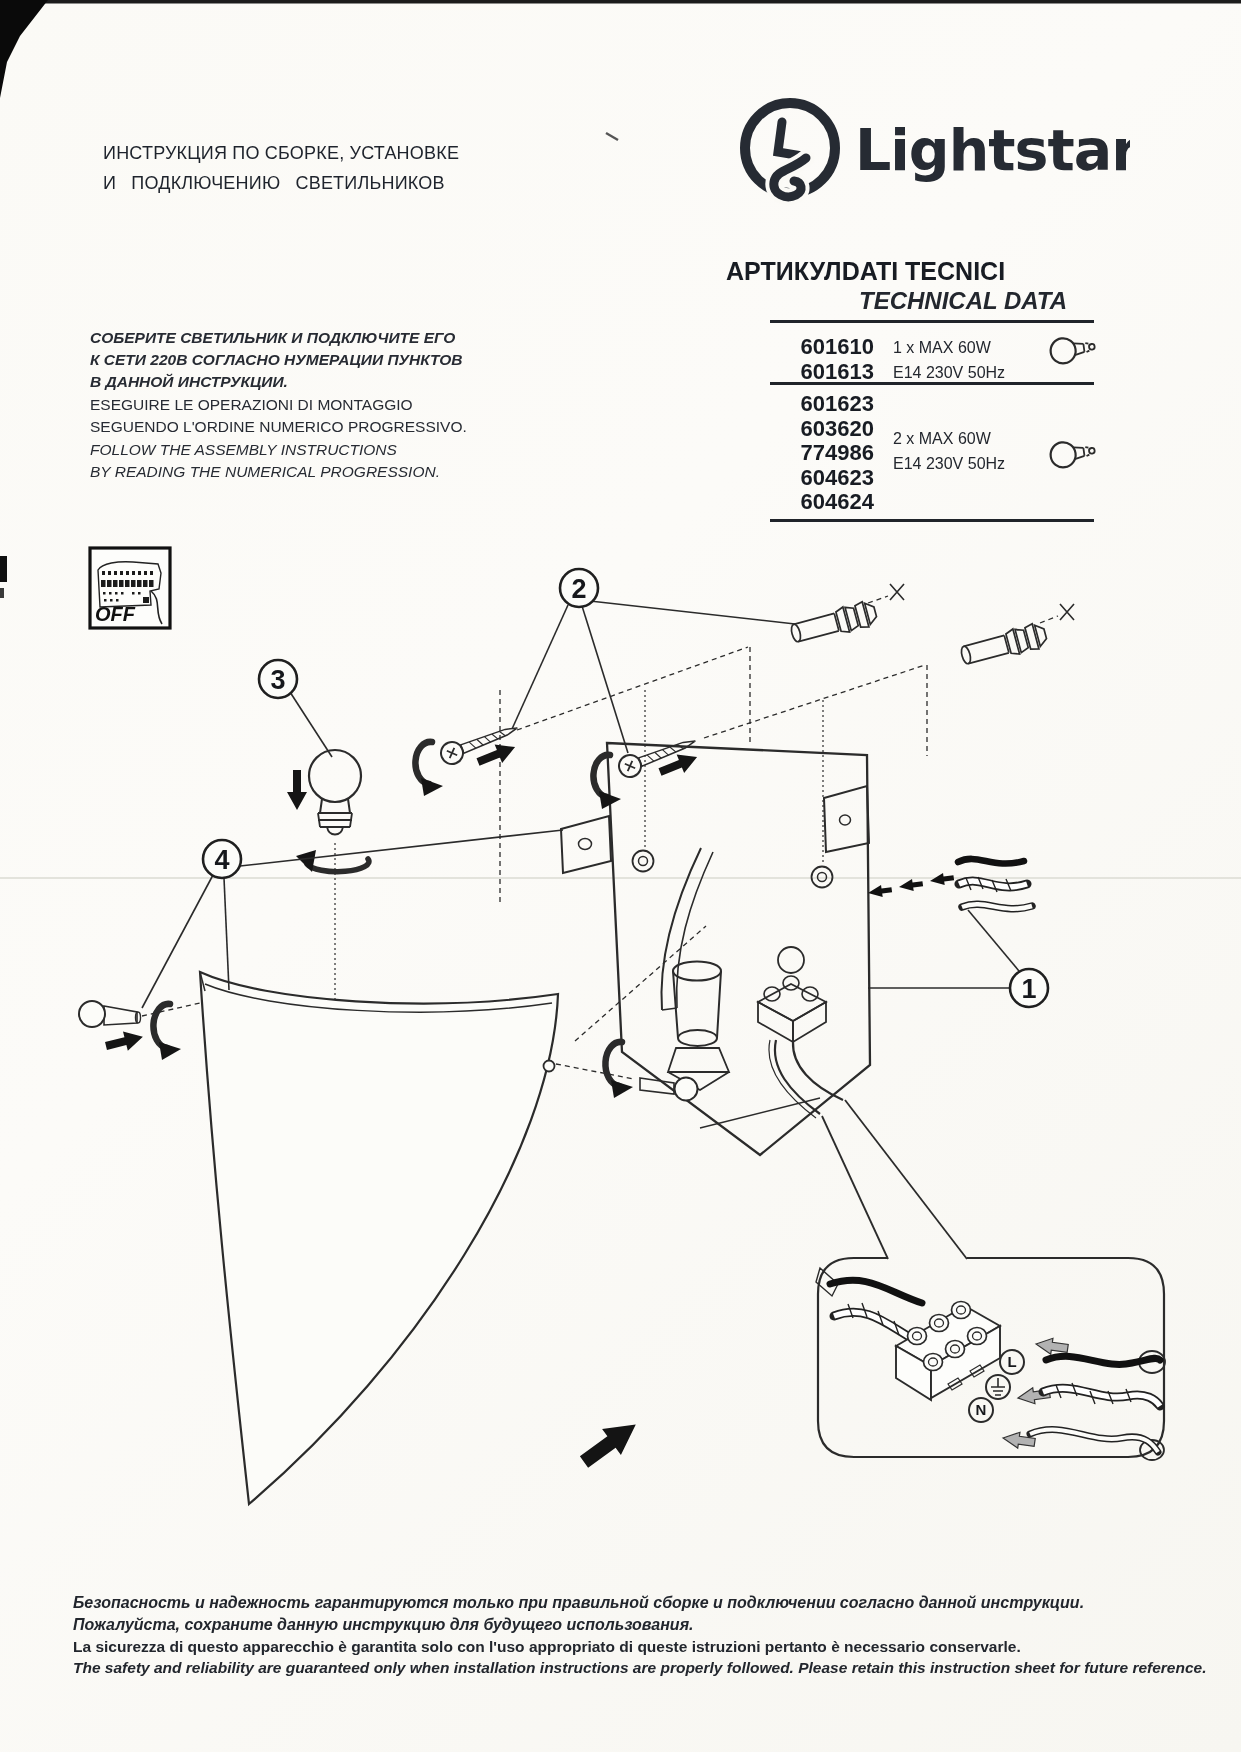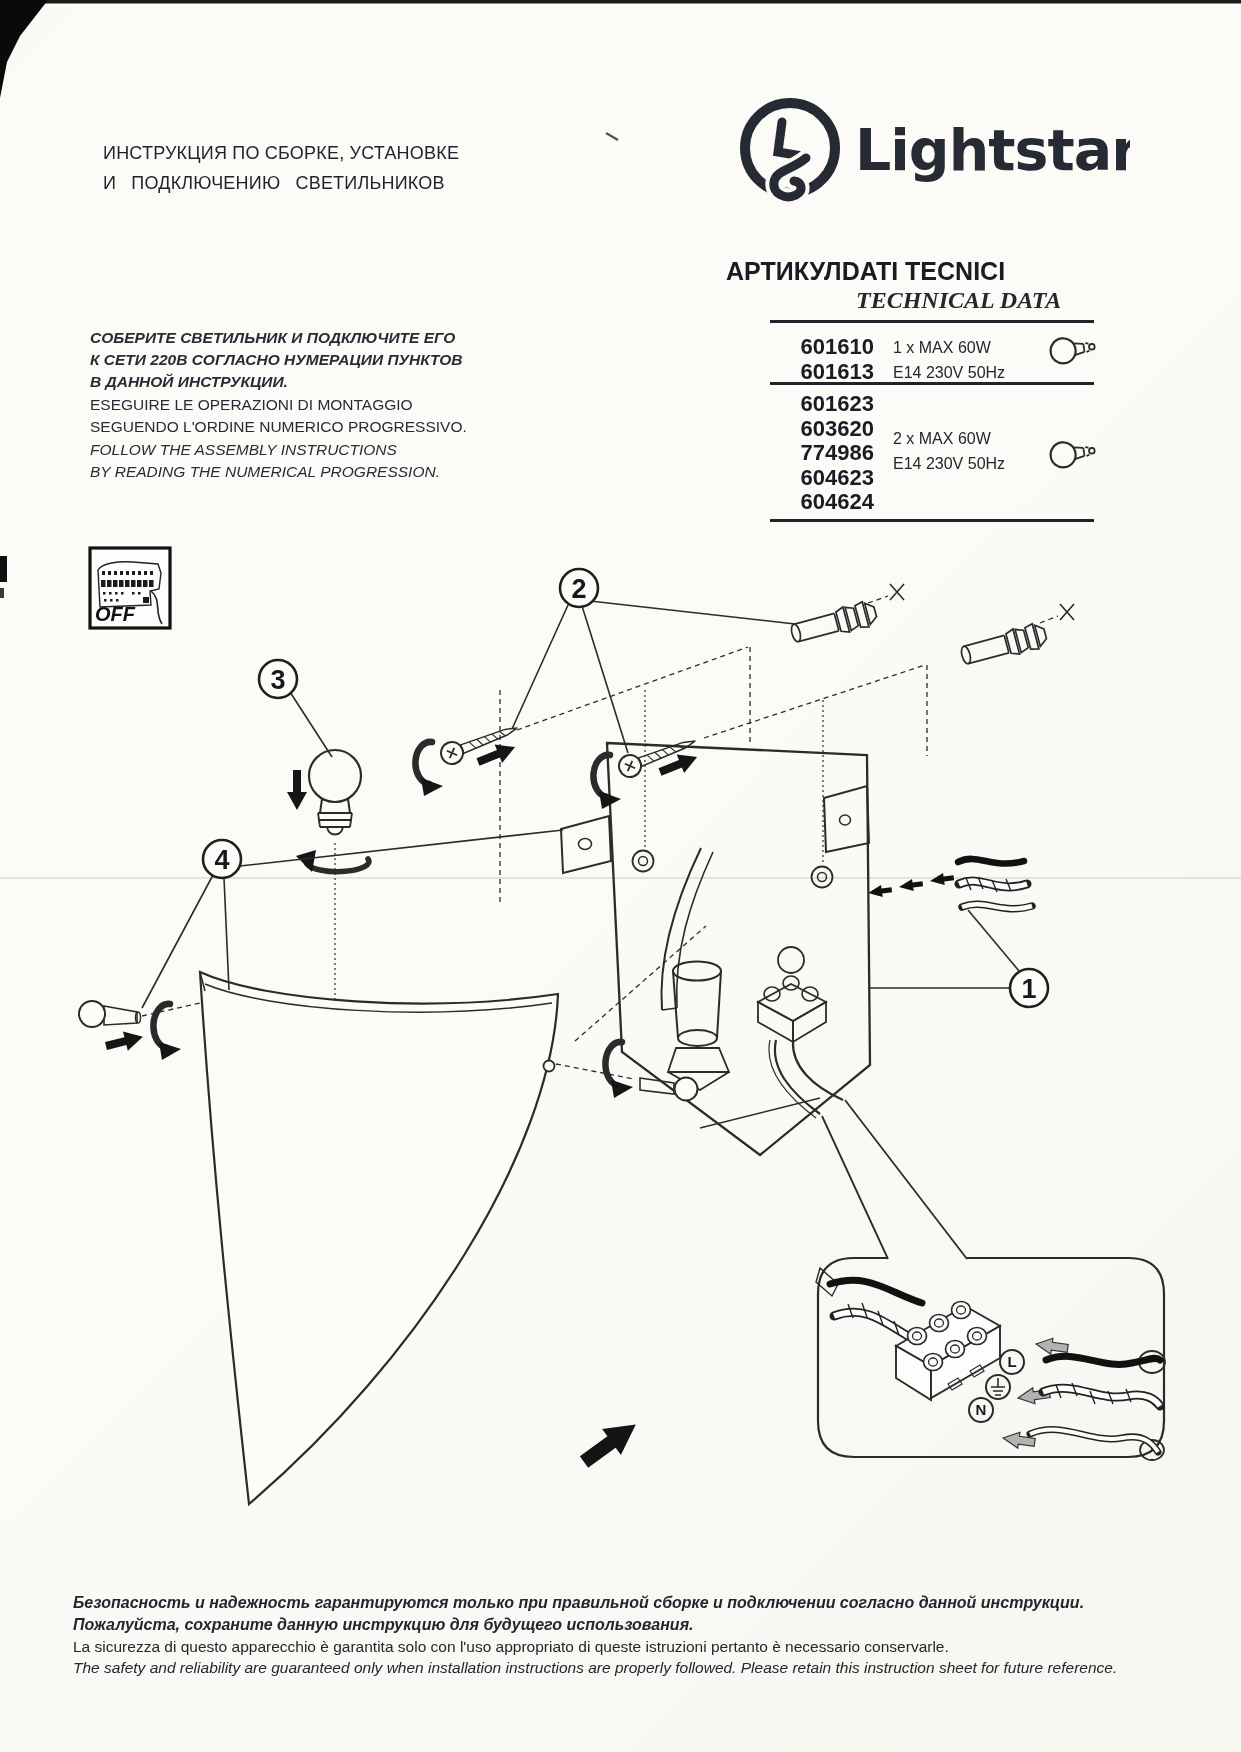--- a/index.html
+++ b/index.html
@@ -13,32 +13,32 @@
     color:#23272e;
   }
   .abs{position:absolute;}
   
   .doc-title{left:80px;top:138px;font-size:18px;line-height:30px;font-weight:normal;
     color:#1e232c;letter-spacing:.2px;margin-left:23px;}
   .doc-title .t2{word-spacing:10px;}
   
   .tech-head{left:726px;top:257px;font-size:25px;font-weight:bold;color:#181c23;white-space:nowrap;}
   .tech-head .dati{}
-  .tech-sub{left:856px;top:287px;width:214px;text-align:left;font-size:24px;
-    font-weight:bold;font-style:italic;color:#23272e;font-family:Liberation Serif, serif;}
+  .tech-sub{left:856px;top:287px;width:214px;text-align:center;font-size:24px;
+    font-weight:bold;font-style:italic;color:#23272e;}
   .rule{left:770px;width:324px;height:2.5px;background:#20242a;}
   .art-col{font-size:22px;font-weight:bold;color:#181c23;line-height:25px;}
   .spec-col{font-size:16px;color:#23272e;line-height:25px;}
   
   .note-line{left:90px;font-size:15.5px;line-height:22.5px;color:#272b33;white-space:nowrap;}
   .note-ru{font-weight:bold;font-style:italic;}
   .note-it{font-weight:normal;}
   .note-en{font-style:italic;}
   
-  .foot-line{left:73px;font-size:16px;line-height:21px;color:#22262d;white-space:nowrap;}
+  .foot-line{left:73px;font-size:16px;line-height:21px;color:#22262d;white-space:nowrap;font-weight:bold;}
   .foot-ru{font-weight:bold;font-style:italic;font-size:16px;}
   .foot-it{font-size:15.5px;}
   .foot-en{font-style:italic;font-size:15.5px;}
   svg{display:block;}
   .lineart{stroke:#2b2b2b;fill:none;}
 </style>
 </head>
 <body>
 
 <div class="page">

